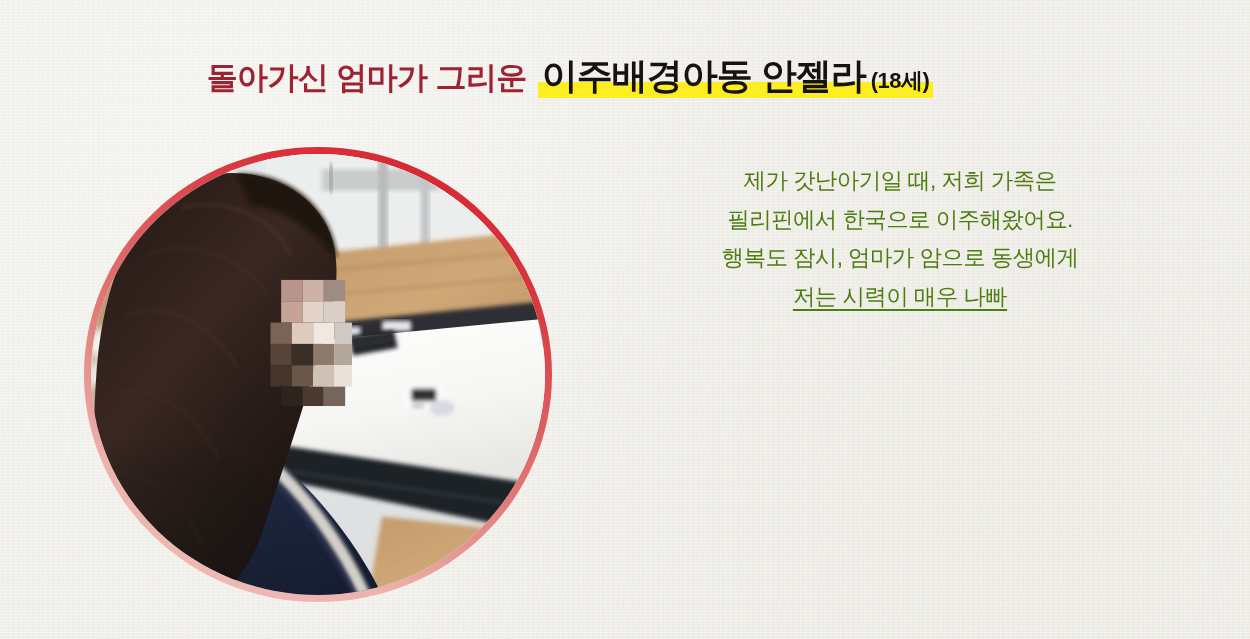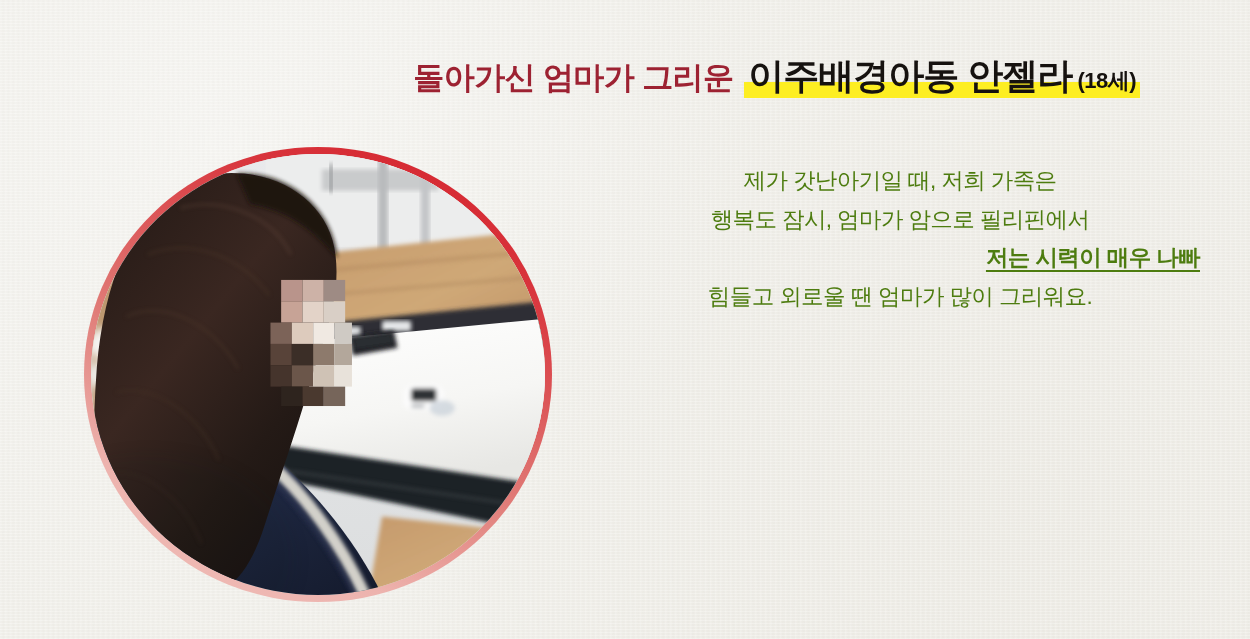--- a/index.html
+++ b/index.html
@@ -40,21 +40,21 @@
       radial-gradient(circle at 18% 22%, rgba(255,255,255,.8), rgba(255,255,255,0) 45%),
       radial-gradient(circle at 82% 78%, rgba(226,222,212,.45), rgba(255,255,255,0) 55%);
   }
 
   
   .headline {
     position: absolute;
     left: 0;
     top: 58px;
     width: 1140px;
-    text-align: right;
+    text-align: center;
     white-space: nowrap;
     line-height: 1;
   }
   .headline-red {
     font-size: 31px;
     font-weight: 700;
     color: #9d2232;
     letter-spacing: -0.6px;
     vertical-align: baseline;
   }
@@ -127,25 +127,24 @@
     top: 162px;
     width: 600px;
     text-align: center;
     color: #4d7c0f;
     font-size: 22.5px;
     line-height: 38.5px;
     letter-spacing: -0.6px;
   }
   .t-line { white-space: nowrap; }
   .t-line.em {
-    font-weight: 700;
+    font-weight: 400;
     text-decoration: underline;
     text-underline-offset: 5px;
     text-decoration-thickness: 1.8px;
-    text-align: right;
   }
 </style>
 </head>
 <body>
 
 <div class="poster">
 
   <div class="paper-grain"></div>
 
   <div class="headline">
@@ -286,18 +285,18 @@
           <rect x="240" y="240" width="22" height="20" fill="#76655a"></rect>
         </g>
 
         <ellipse cx="60" cy="420" rx="150" ry="110" fill="#11151f" opacity=".10" filter="url(#blurLg)"></ellipse>
       </svg>
     </div>
   </div>
 
   <div class="testimony">
     <div class="t-line">제가 갓난아기일 때, 저희 가족은</div>
-    <div class="t-line">행복도 잠시, 엄마가 암으로 필리핀에서</div>
+    <div class="t-line">필리핀에서 한국으로 이주해왔어요.</div>
+    <div class="t-line">행복도 잠시, 엄마가 암으로 동생에게</div>
     <div class="t-line em">저는 시력이 매우 나빠</div>
-    <div class="t-line">힘들고 외로울 땐 엄마가 많이 그리워요.</div>
   </div>
 
 </div>
 
 </body></html>

